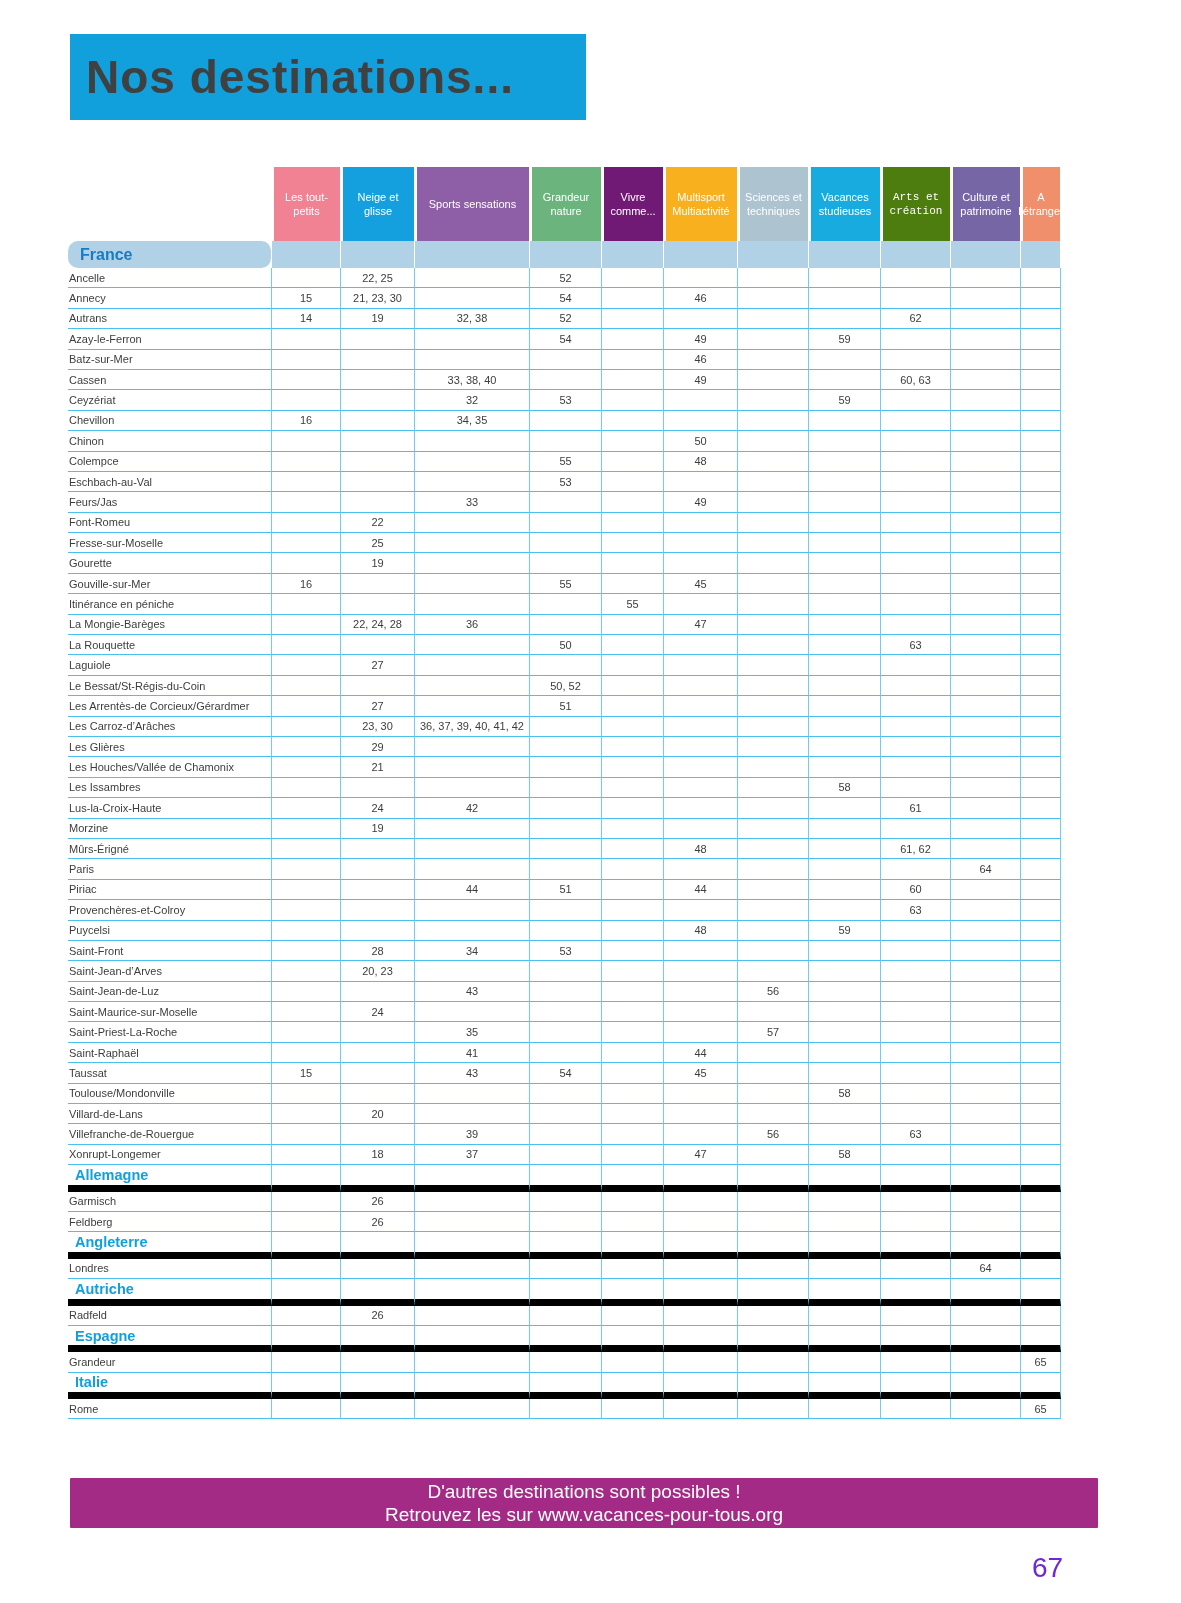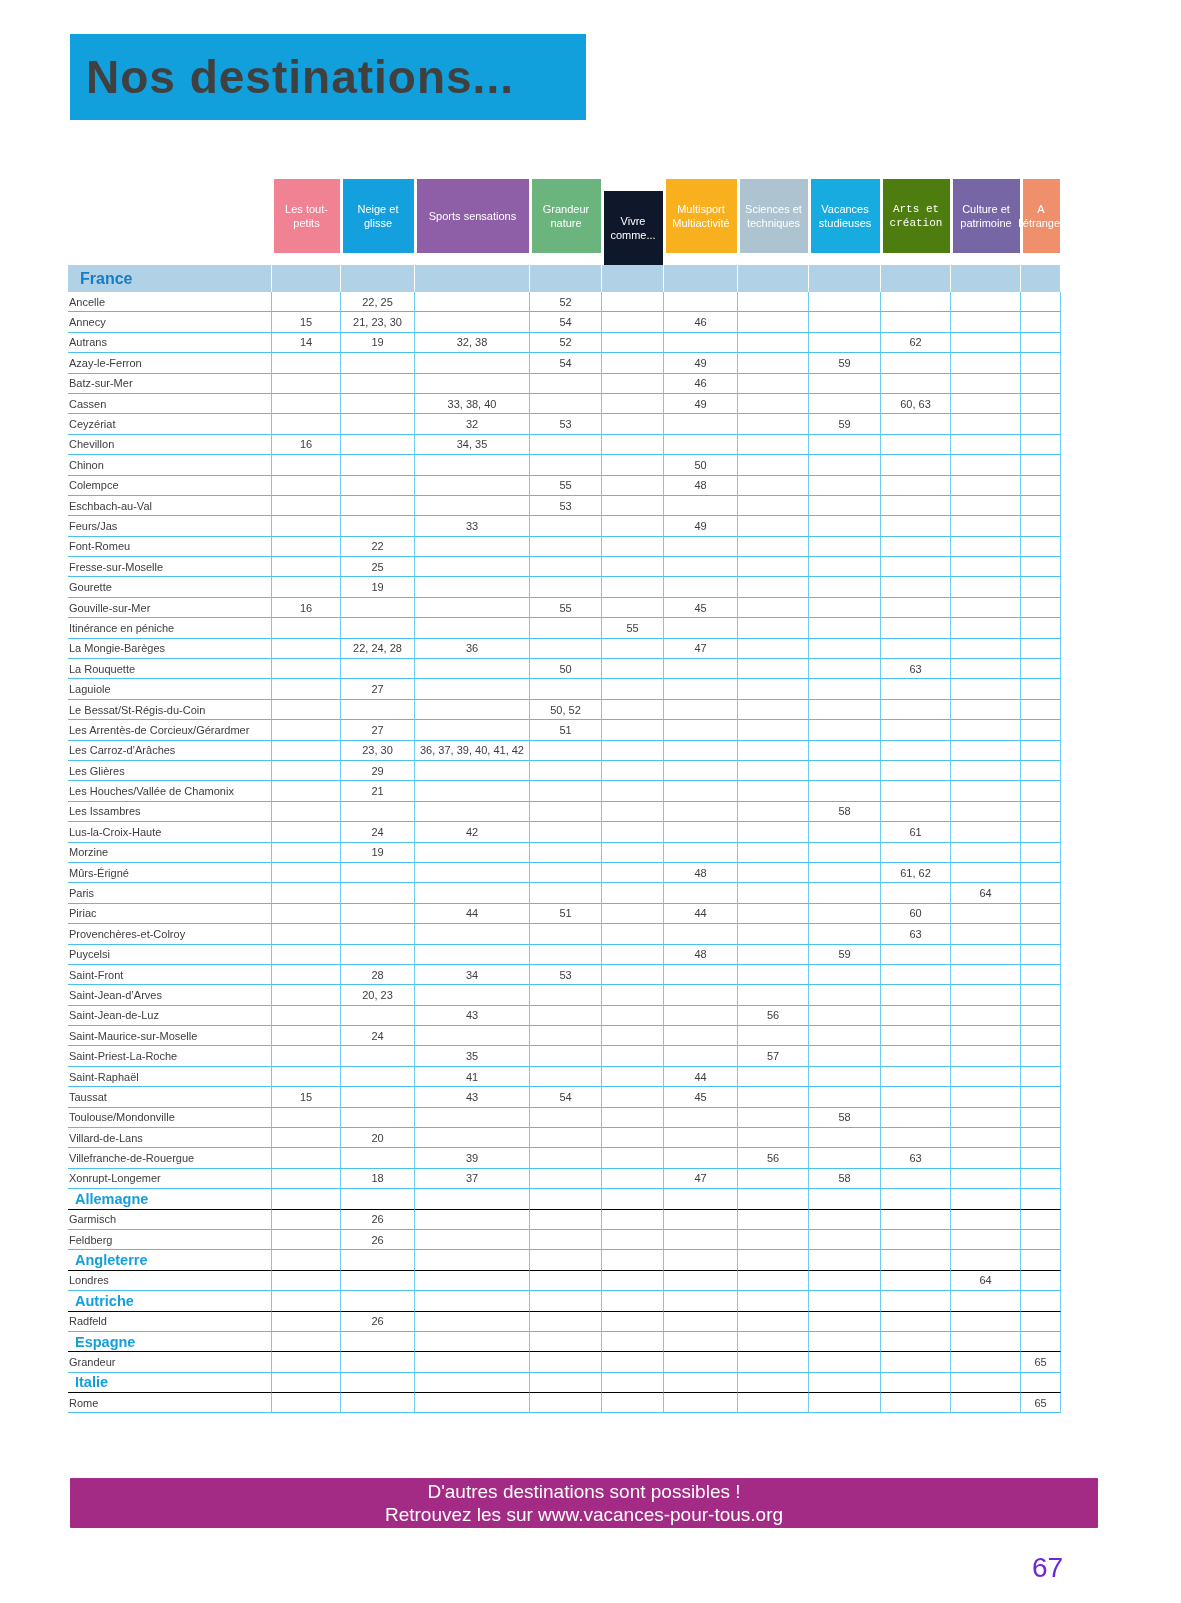--- a/index.html
+++ b/index.html
@@ -18,24 +18,24 @@
     border-collapse:separate;border-spacing:0;table-layout:fixed;
   }
   table.dest th{padding:0;font-weight:normal;vertical-align:middle;height:74px;}
   .hdr{
     height:74px;margin:0 1.5px;display:flex;align-items:center;justify-content:center;
     text-align:center;color:#ffffff;font-size:11px;line-height:1.3;overflow:visible;
   }
   tr.band-row td{background:#b0d1e6;height:27px;border-right:1px solid #ffffff;padding:0;}
   tr.band-row td:last-child{border-right:1px solid #ffffff;}
   tr.band-row td.country-name{
-    color:#187cc4;font-weight:bold;font-size:16px;padding-left:12px;text-align:left;
+    color:#187cc4;font-weight:bold;font-size:16px;padding-left:12px;text-align:left;border-radius:10px;
   }
   tr.country-row td{
-    height:19.4px;border-bottom:1px solid #000000;border-right:1px solid #6fcdf4;padding:0;
+    height:19.4px;border-bottom:7px solid #000000;border-right:1px solid #6fcdf4;padding:0;
   }
   tr.country-row td.country-name{
     color:#129fdd;font-weight:bold;font-size:14.5px;padding-left:7px;text-align:left;white-space:nowrap;overflow:visible;
   }
   tr.data-row td{
     height:19.4px;border-bottom:1px solid #49c1f0;border-right:1px solid #6fcdf4;
     font-size:11px;color:#3d3d3f;padding:0;
   }
   tr.data-row td.name{text-align:left;padding-left:1px;white-space:nowrap;overflow:hidden;}
   tr.data-row td.val{text-align:center;}
@@ -77,21 +77,21 @@
         <th>
           <div class="hdr" style="background: rgb(20, 160, 222);">Neige et glisse</div>
         </th>
         <th>
           <div class="hdr" style="background: rgb(142, 95, 166);">Sports sensations</div>
         </th>
         <th>
           <div class="hdr" style="background: rgb(108, 180, 126);">Grandeur nature</div>
         </th>
         <th>
-          <div class="hdr" style="background: #0f172a; margin-top: 24px;">Vivre comme...</div>
+          <div class="hdr" style="background: #701a75;">Vivre comme...</div>
         </th>
         <th>
           <div class="hdr" style="background: rgb(248, 176, 31);">Multisport Multiactivité</div>
         </th>
         <th>
           <div class="hdr" style="background: rgb(173, 195, 208);">Sciences et techniques</div>
         </th>
         <th>
           <div class="hdr" style="background: rgb(24, 171, 224);">Vacances studieuses</div>
         </th>

